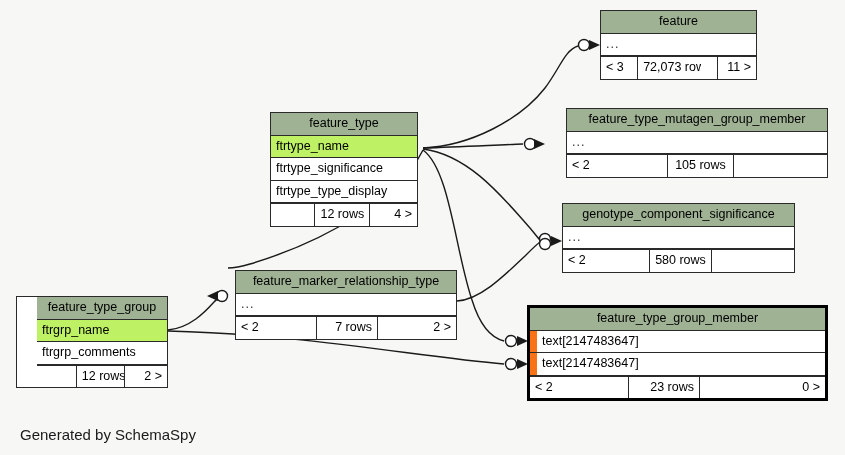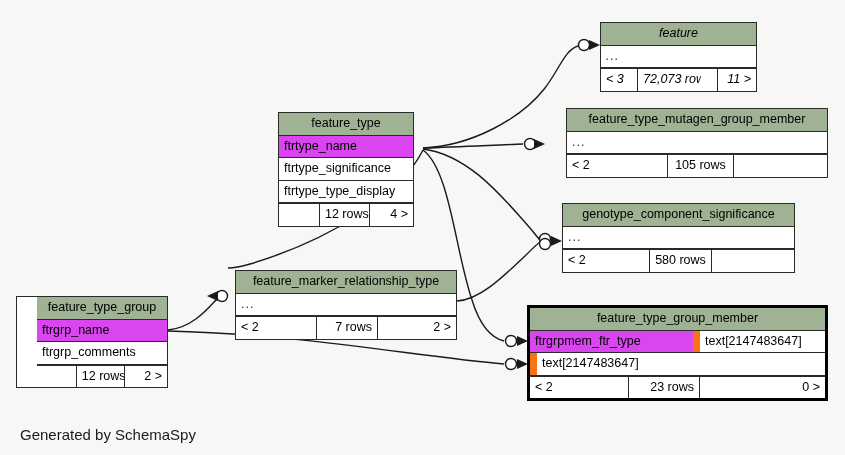--- a/index.html
+++ b/index.html
@@ -59,21 +59,21 @@
     overflow: hidden;
     font-size: 12.5px;
   }
   .col-name {
     flex: 1 1 auto;
   }
   .col-type {
     flex: 0 0 auto;
     border-left: 7px solid #f97316;
   }
-  .key-row .col-name { background: #d946ef; }
+  .key-row .col-name { background: #bef264; }
   .key-row .col-type { background: #ffffff; }
   .plain-row .col-name { background: #ffffff; }
   .ellipsis-row .cell { color: #333; letter-spacing: 1px; }
   .footer-row {
     display: flex;
     border-top: 1px solid #2a2a2a;
     background: #ffffff;
   }
   .footer-row .fcell {
     padding: 4px 5px 5px 5px;
@@ -135,33 +135,33 @@
       <polygon points="600,45 589,40 589,50"></polygon>
       <polygon points="545,144 534,139 534,149"></polygon>
       <polygon points="562,241 551,236 551,246"></polygon>
       <polygon points="528,341 517,336 517,346"></polygon>
       <polygon points="528,364 517,359 517,369"></polygon>
       <polygon points="207,296 218,291 218,301"></polygon>
       <polygon points="343,144 332,139 332,149"></polygon>
     </g>
   </svg>
 
-  <div class="table" style="left:600px; top:22px; width:157px;font-style:italic;">
+  <div class="table" style="left:600px; top:10px; width:157px;">
     <div class="tbl-title">feature</div>
     <div class="row plain-row ellipsis-row">
       <div class="cell col-name">...</div>
     </div>
     <div class="footer-row">
       <div class="fcell f-left" style="width:34px;">&lt; 3</div>
       <div class="fcell f-mid-c" style="flex:1 1 auto;">72,073 rows</div>
       <div class="fcell f-right" style="width:37px;margin-left:16px;">11 &gt;</div>
     </div>
   </div>
 
-  <div class="table" style="left:270px; top:112px; width:136px;margin-left:8px;">
+  <div class="table" style="left:270px; top:112px; width:148px;">
     <div class="tbl-title">feature_type</div>
     <div class="row key-row">
       <div class="cell col-name">ftrtype_name</div>
     </div>
     <div class="row plain-row">
       <div class="cell col-name">ftrtype_significance</div>
     </div>
     <div class="row plain-row">
       <div class="cell col-name">ftrtype_type_display</div>
     </div>
@@ -219,21 +219,20 @@
     <div class="footer-row">
       <div class="fcell f-left" style="width:34px;"></div>
       <div class="fcell f-mid" style="flex:1 1 auto;">12 rows</div>
       <div class="fcell f-right" style="width:38px;">2 &gt;</div>
     </div>
   </div>
 
   <div class="table thick" style="left:527px; top:305px; width:301px;">
     <div class="tbl-title">feature_type_group_member</div>
     <div class="row key-row">
-      <div class="cell col-name">ftrgrpmem_ftr_type</div>
       <div class="cell col-type" style="width:115px;">text[2147483647]</div>
     </div>
     <div class="row key-row">
       <div class="cell col-type" style="width:115px;">text[2147483647]</div>
     </div>
     <div class="footer-row">
       <div class="fcell f-left" style="width:88px;">&lt; 2</div>
       <div class="fcell f-mid" style="flex:1 1 auto;">23 rows</div>
       <div class="fcell f-right" style="width:115px;">0 &gt;</div>
     </div>

